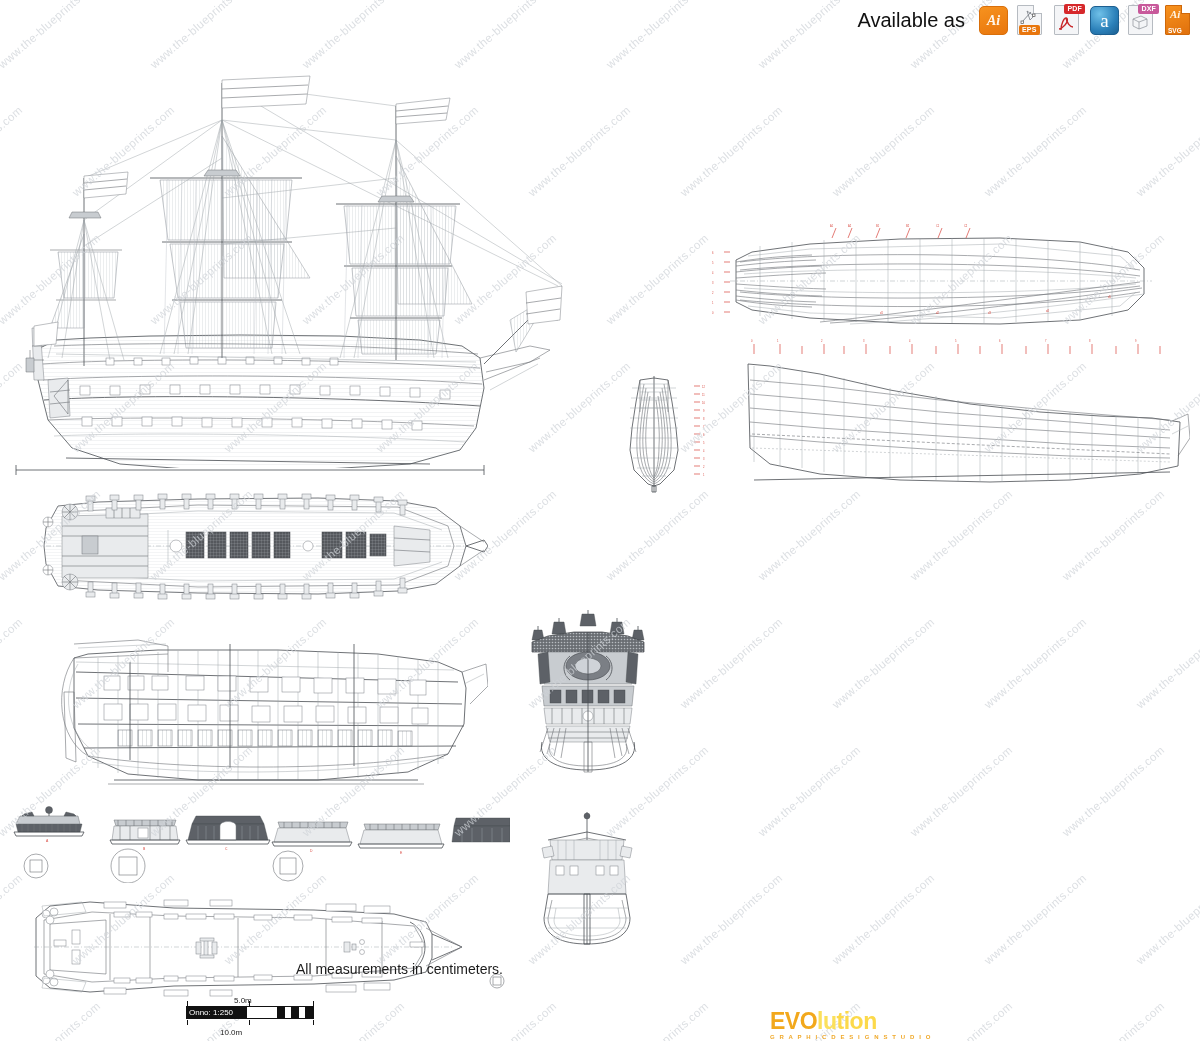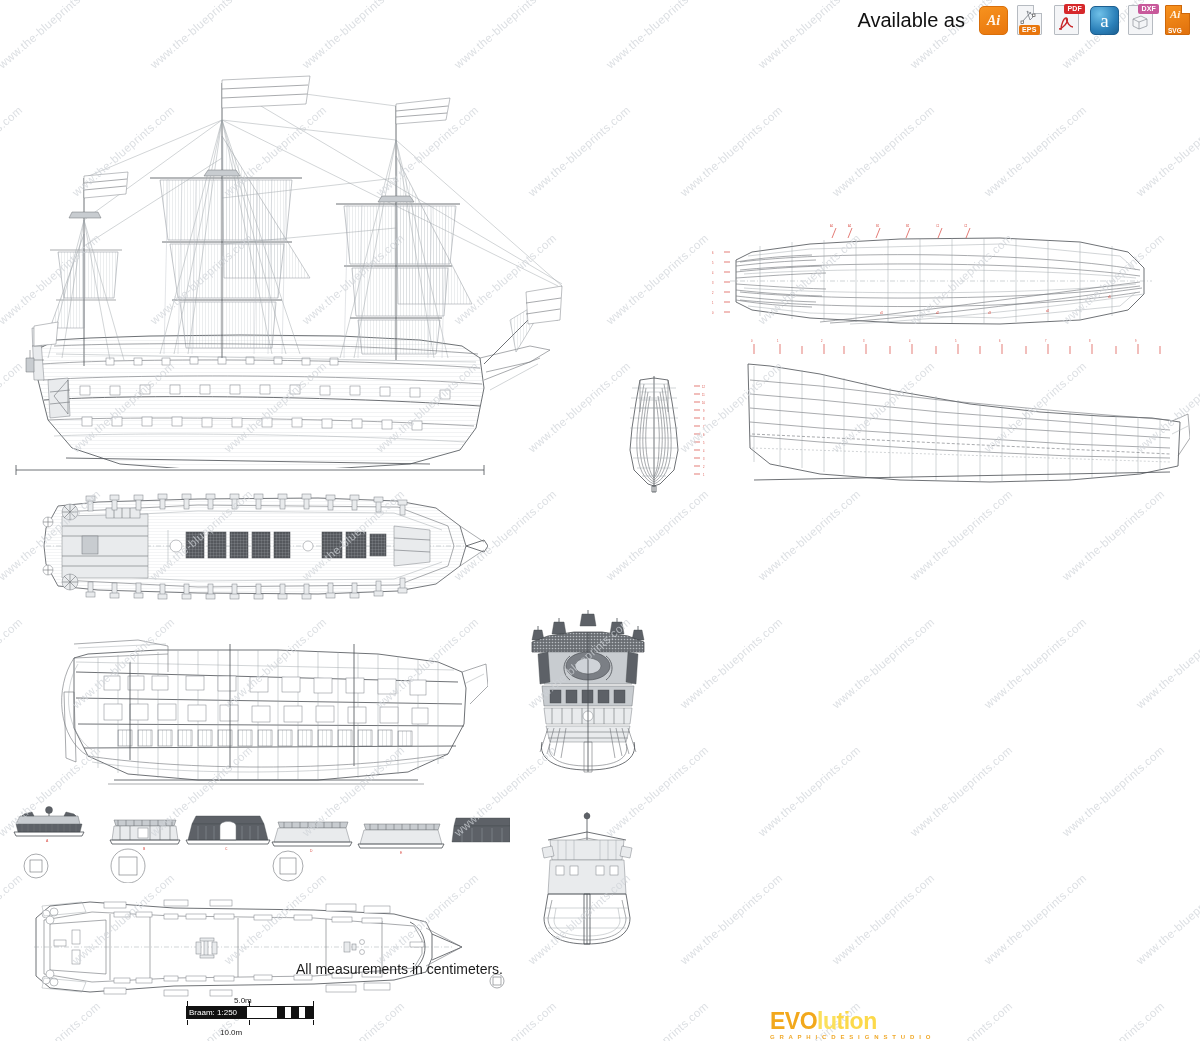--- a/index.html
+++ b/index.html
@@ -1208,21 +1208,21 @@
         <div class="svg-tag">SVG</div>
       </div>
 
     </div>
   </div>
 
 
   <div id="scalebar-block">
     <div class="sb-top-label">5.0m</div>
     <div id="sb-bar">
-      <div id="sb-scale-text">Braam: 1:250</div>
+      <div id="sb-scale-text">Onno: 1:250</div>
       <div class="seg black" style="width:60px"></div>
       <div class="seg white" style="width:30px"></div>
       <div class="seg black" style="width:8px"></div>
       <div class="seg white" style="width:6px"></div>
       <div class="seg black" style="width:8px"></div>
       <div class="seg white" style="width:6px"></div>
       <div class="seg black" style="width:8px"></div>
       <div class="sb-tick" style="left:0px; top:-6px;"></div>
       <div class="sb-tick" style="left:62px; top:-6px;"></div>
       <div class="sb-tick" style="left:126px; top:-6px;"></div>

